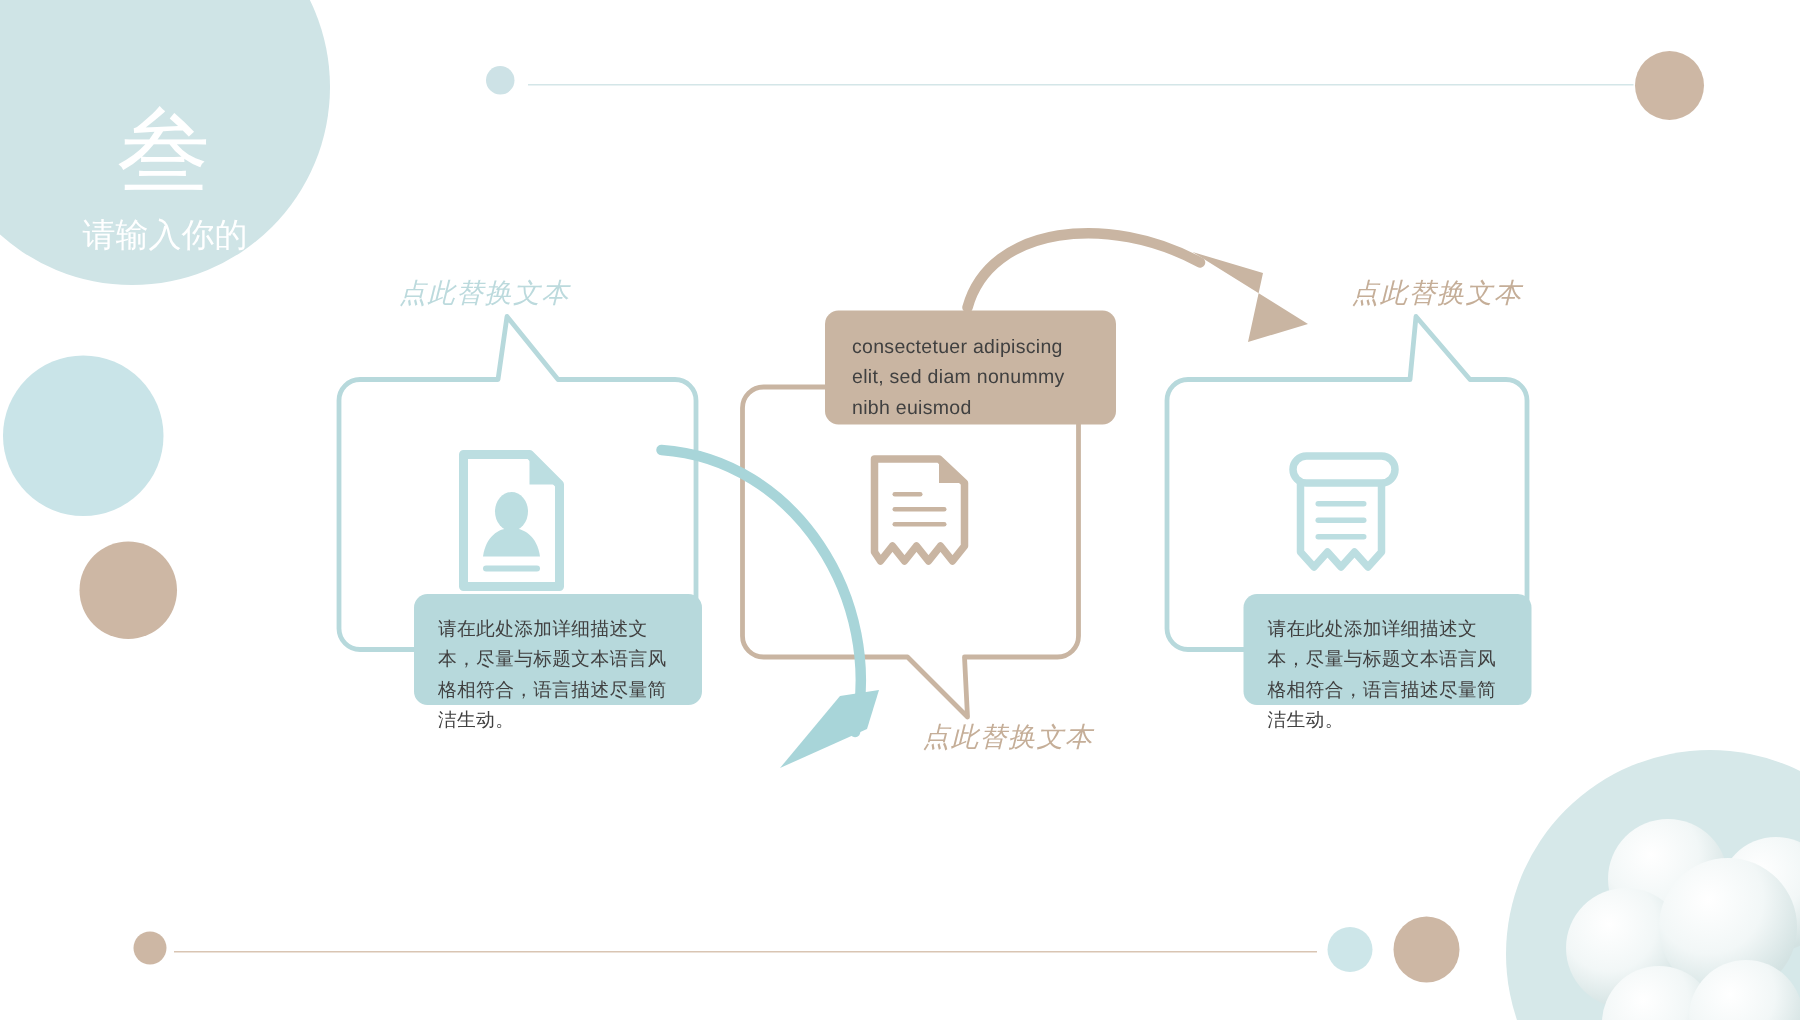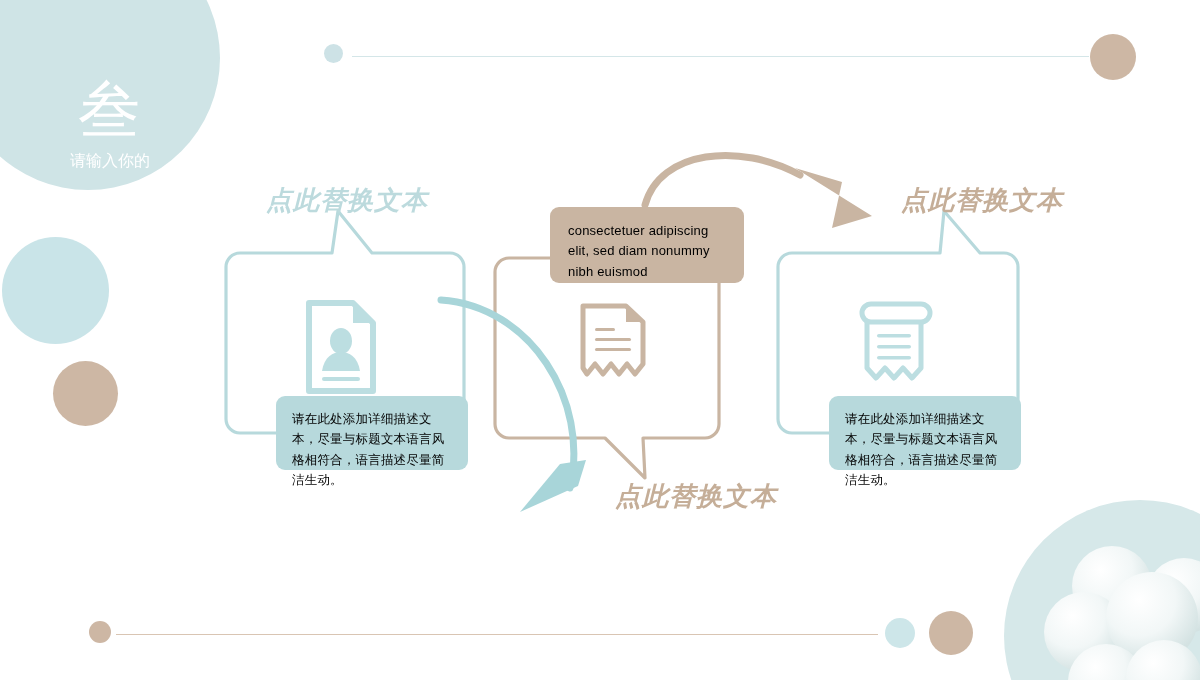--- a/index.html
+++ b/index.html
@@ -38,21 +38,21 @@
     text-align: center;
     color: #ffffff;
   }
   #section-number {
     font-size: 62px;
     line-height: 1.05;
     font-weight: 400;
     letter-spacing: 2px;
   }
   #section-subtitle {
-    font-size: 16px;
+    font-size: 22px;
     line-height: 1.38;
     margin-top: 8px;
     font-weight: 400;
   }
 
   #blob-blue-left  { left: 2px;   top: 237px; width: 107px; height: 107px; background: #c9e4e8; }
   #blob-tan-left   { left: 53px;  top: 361px; width: 65px;  height: 65px;  background: #cdb7a4; }
   #photo-circle    { left: 1004px; top: 500px; width: 272px; height: 272px; background: #d6e8e9; overflow: hidden; }
 
   #dot-top-left    { left: 324px;  top: 44px;  width: 19px;  height: 19px; background: #cde2e6; }
@@ -61,44 +61,44 @@
   #dot-bottom-blue { left: 885px;  top: 618px; width: 30px;  height: 30px; background: #cde6e9; }
   #circle-bottom-right { left: 929px; top: 611px; width: 44px; height: 44px; background: #cdb7a4; }
 
   .deco-line { position: absolute; height: 1px; }
   #line-top    { left: 352px; top: 56px;  width: 737px; background: #d4e6e8; }
   #line-bottom { left: 116px; top: 634px; width: 762px; background: #d9c5b3; }
 
   
   .col-heading {
     position: absolute;
-    font-size: 26px;
+    font-size: 18px;
     font-style: italic;
-    font-weight: 700;
+    font-weight: 400;
     white-space: nowrap;
     letter-spacing: 1px;
   }
   #heading-left   { left: 266px; top: 183px; color: #bcdadd; }
   #heading-right  { left: 901px; top: 183px; color: #c5ae98; }
   #heading-bottom { left: 615px; top: 479px; color: #c5ae98; }
 
   
   .bubble-outline { position: absolute; }
   .bubble-outline svg { display: block; overflow: visible; }
 
   
   .icon-wrap { position: absolute; }
   .icon-wrap svg { display: block; }
 
   
   .desc-box {
     position: absolute;
     box-sizing: border-box;
     border-radius: 9px;
-    color: #000000;
+    color: #404040;
     font-size: 12.5px;
     line-height: 1.62;
     padding: 13px 14px 12px 16px;
     letter-spacing: 0.2px;
   }
   #desc-left  { left: 276px; top: 396px; width: 192px; height: 74px; background: #b7d9dc; }
   #desc-right { left: 829px; top: 396px; width: 192px; height: 74px; background: #b7d9dc; }
   #center-callout {
     left: 550px; top: 207px; width: 194px; height: 76px;
     background: #c9b5a2;

